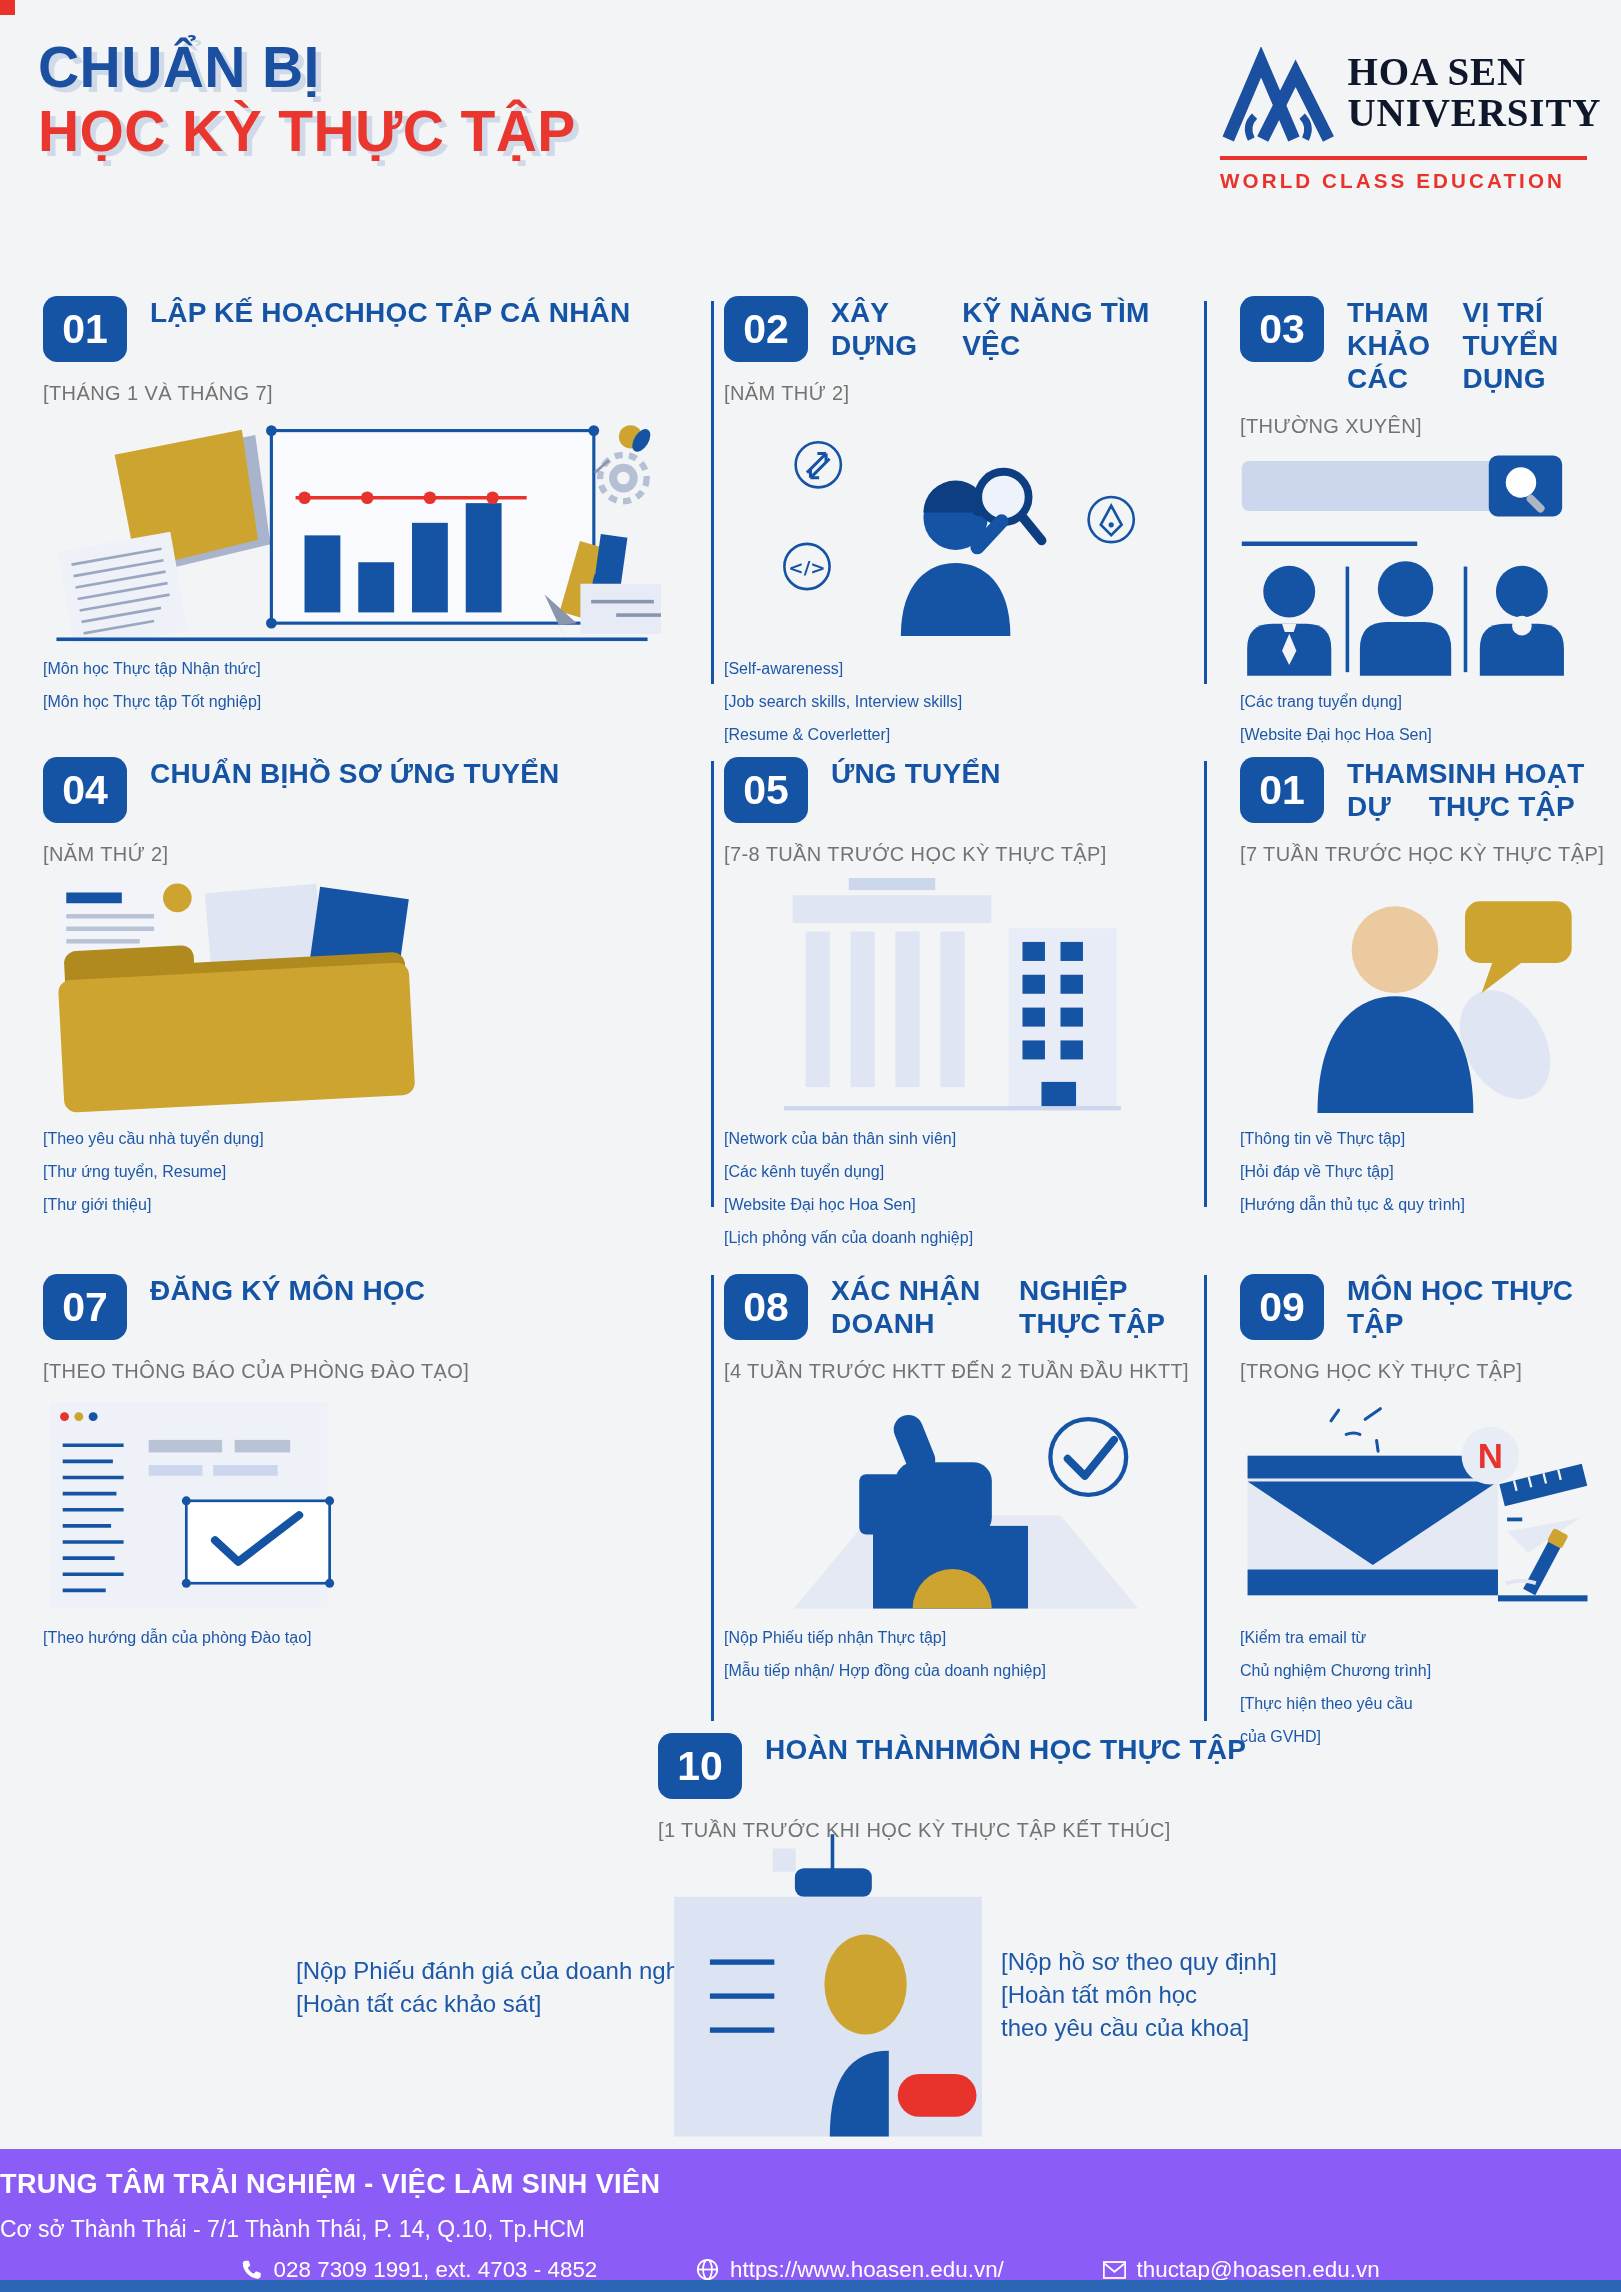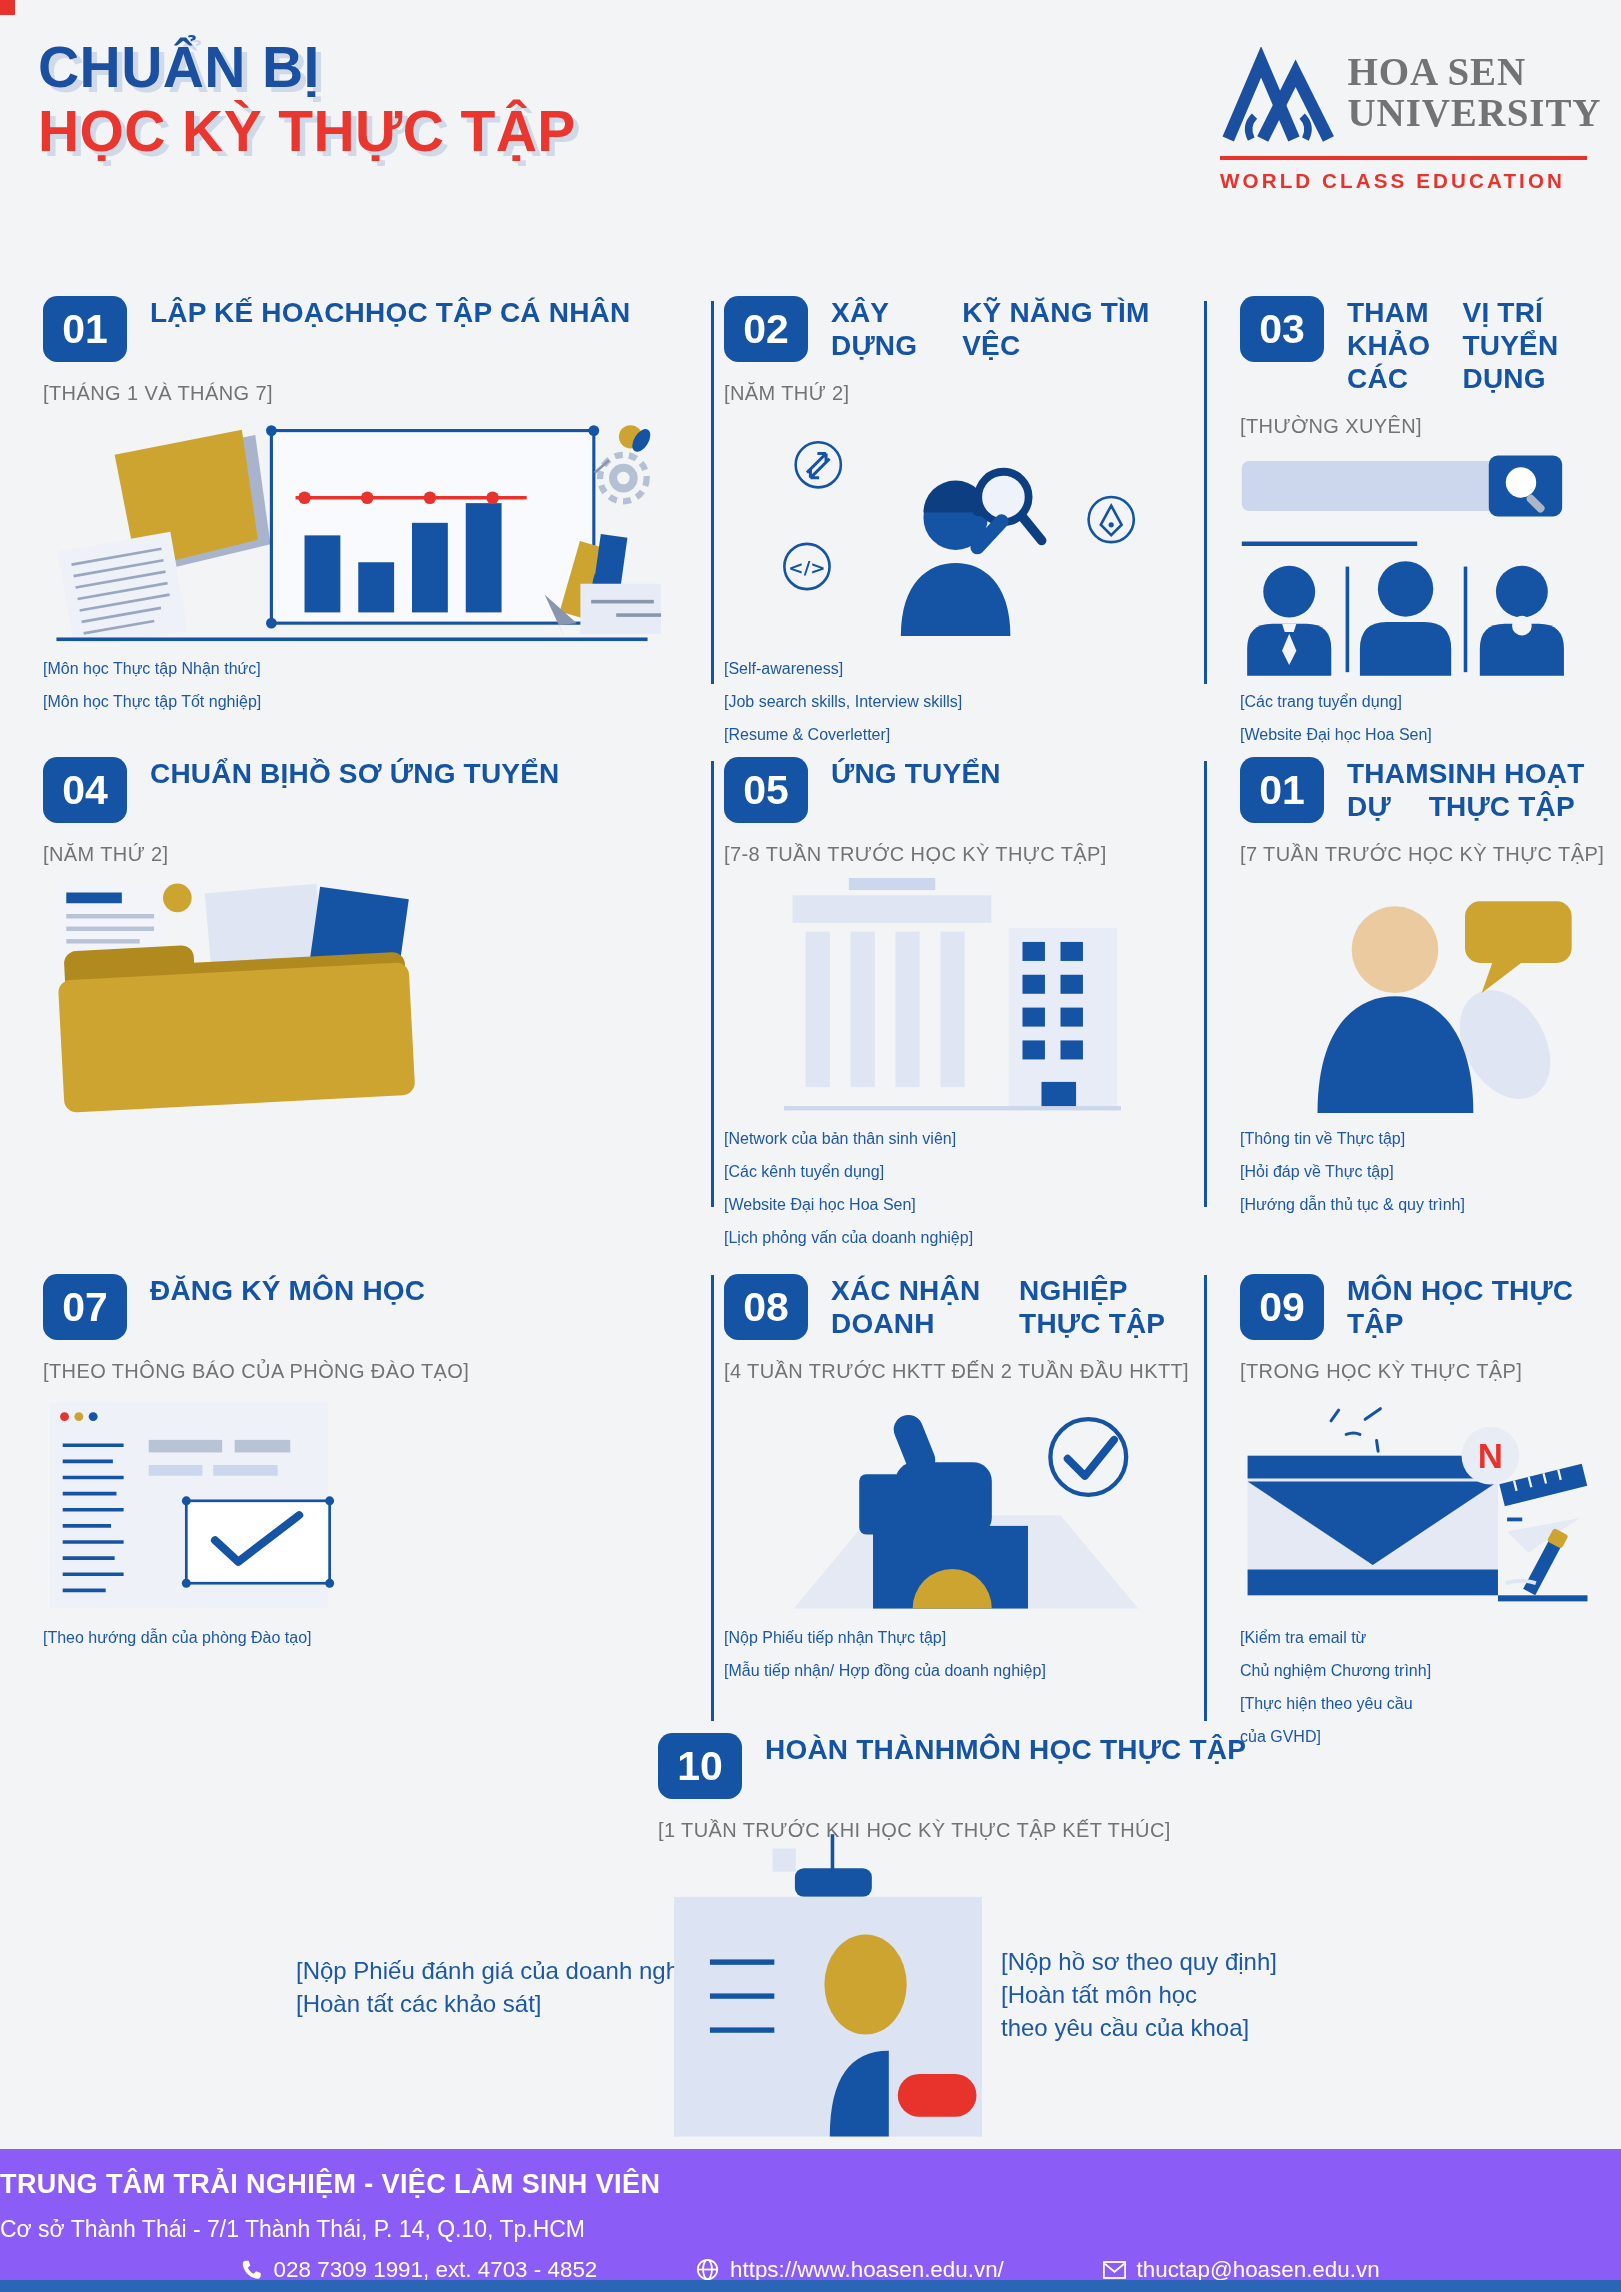--- a/index.html
+++ b/index.html
@@ -5,21 +5,21 @@
   html,body{margin:0;padding:0;background:#e9eaec;}
   .canvas{position:relative;width:1621px;height:2293px;background:#f3f4f6;overflow:hidden;
           font-family:"Liberation Sans","DejaVu Sans",sans-serif;}
   .corner{position:absolute;left:0;top:0;width:15px;height:15px;background:#e8332c;}
   
   .main-title{position:absolute;left:38px;top:36px;font-weight:bold;line-height:1.12;letter-spacing:0.4px;}
   .main-title .t1{font-size:57px;color:#1b4fa0;text-shadow:5.4px 5.4px 0 rgba(27,79,158,.16);}
   .main-title .t2{font-size:57px;color:#e9362e;text-shadow:5.4px 5.4px 0 rgba(27,79,158,.16);}
   .logo{position:absolute;left:1220px;top:47px;width:376px;}
   .logo-row{display:flex;align-items:flex-start;gap:12.5px;}
-  .logo-text{font-family:"Liberation Serif","DejaVu Serif",serif;font-weight:bold;color:#737373;
+  .logo-text{font-family:"Liberation Serif","DejaVu Serif",serif;font-weight:bold;color:#0f172a;
              font-size:39px;line-height:1.05;letter-spacing:0.9px;margin-top:5.4px;}
   .logo-rule{height:3.6px;background:#e8332c;margin-top:9px;width:367px;}
   .logo-tag{color:#e8332c;font-weight:bold;font-size:20.6px;letter-spacing:3.1px;margin-top:9px;}
   
   .step{position:absolute;display:flex;flex-direction:column;}
   .head{display:flex;gap:23px;}
   .badge{flex:0 0 auto;width:84px;height:66px;background:#1553a4;border-radius:14.3px;color:#fff;
          font-weight:bold;font-size:41px;display:flex;align-items:center;justify-content:center;}
   .titles{display:flex;flex-direction:row;justify-content:center;min-height:66px;
           color:#1553a4;font-weight:bold;font-size:28px;line-height:1.18;letter-spacing:0.2px;}
@@ -244,20 +244,25 @@
         <rect x="26" y="54" width="98" height="5" fill="#b9c3d6"></rect>
         <rect x="26" y="68" width="82" height="5" fill="#b9c3d6"></rect>
         <circle cx="150" cy="22" r="16" fill="#cda42f"></circle>
         <g transform="rotate(-3 215 175)">
           <rect x="28" y="72" width="145" height="48" rx="14" fill="#b08a1e"></rect>
           <rect x="28" y="92" width="380" height="150" rx="14" fill="#b08a1e"></rect>
           <rect x="20" y="104" width="392" height="148" rx="14" fill="#cda42f"></rect>
         </g>
       </svg>
     </div>
+    <div class="details">
+      <div>[Theo yêu cầu nhà tuyển dụng]</div>
+      <div>[Thư ứng tuyển, Resume]</div>
+      <div>[Thư giới thiệu]</div>
+    </div>
   </div>
 
   <div class="step" style="left:724px;top:757px;width:457px">
     <div class="head">
       <div class="badge">05</div>
       <div class="titles">
         <div>ỨNG TUYỂN</div>
         <div></div>
       </div>
     </div>

